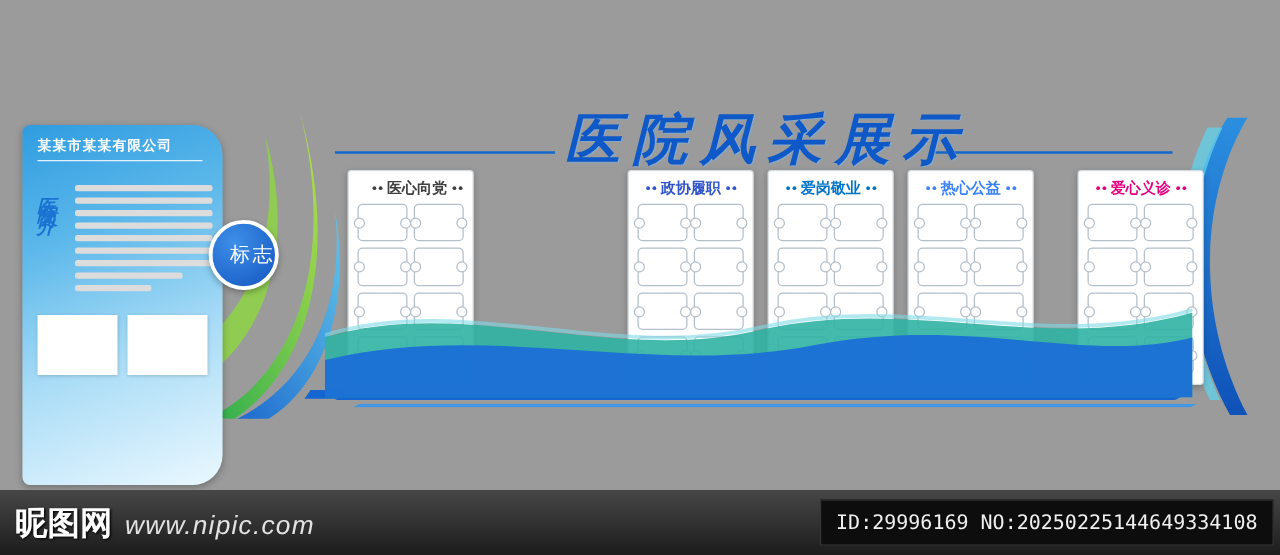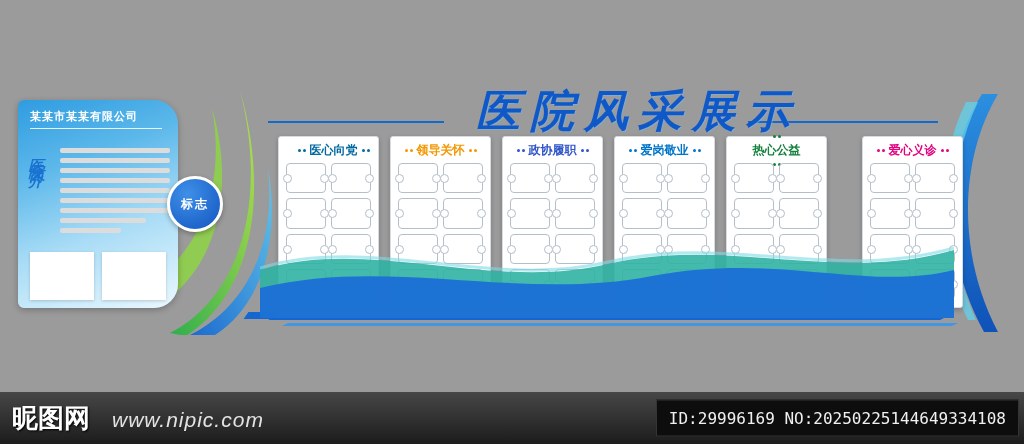--- a/index.html
+++ b/index.html
@@ -12,49 +12,49 @@
   .line-left  { left:268px; top:121px; width:176px; }
   .line-right { left:748px; top:121px; width:190px; }
   .strip { position:absolute; z-index:2; }
   .strip-1 { left:268px; top:317px; width:678px; height:3px; background:#1566d0;
              clip-path:polygon(6px 0,100% 0,calc(100% - 6px) 100%,0 100%); }
   .strip-2 { left:282px; top:323px; width:676px; height:3px; background:#3f97e6;
              clip-path:polygon(6px 0,100% 0,calc(100% - 6px) 100%,0 100%); }
   .strip-cap { left:246px; top:312px; width:30px; height:7px; background:#1566d0; transform:skewX(-35deg); }
 
   
-  .wall-title { position:absolute; left:476px; top:82px; z-index:4;
+  .wall-title { position:absolute; left:452px; top:82px; z-index:4;
     font-family:"DejaVu Serif","Liberation Serif",serif; font-style:italic; font-weight:bold;
     font-size:44px; letter-spacing:10px; color:#0f58c8; white-space:nowrap;
     text-shadow:1px 1px 0 rgba(120,180,235,.55); }
 
   
-  .left-board { position:absolute; left:18px; top:100px; width:160px; height:208px; z-index:2;
+  .left-board { position:absolute; left:18px; top:100px; width:160px; height:288px; z-index:2;
     border-radius:6px 24px 24px 6px;
     background:linear-gradient(160deg,#2f9ce0 0%,#5cb8ea 30%,#a9dcf6 62%,#eaf8ff 100%);
     box-shadow:0 2px 6px rgba(0,0,0,.25); }
   .company-name { position:absolute; left:12px; top:9px; font-size:11px; font-weight:bold;
     color:#ffffff; letter-spacing:1px; white-space:nowrap; }
   .company-rule { position:absolute; left:12px; top:28px; width:132px; height:1px;
     background:rgba(255,255,255,.85); }
   .vertical-label { position:absolute; left:8px; top:46px; height:96px;
     writing-mode:vertical-rl; font-size:15px; font-weight:bold; font-style:italic;
     color:#1a73d2; letter-spacing:5px; }
   .ph-lines { position:absolute; left:42px; top:48px; right:8px; }
   .ph-lines b { display:block; height:5px; margin-bottom:5px; background:#dcdcdc; border-radius:2px; }
   .ph-lines b:nth-child(8) { width:78%; }
   .ph-lines b:nth-child(9) { width:55%; }
   .ph-img { position:absolute; top:152px; width:64px; height:48px; background:#ffffff;
     box-shadow:0 1px 3px rgba(0,0,0,.18); }
   .ph-img.one { left:12px; } .ph-img.two { left:84px; }
   .logo-circle { position:absolute; left:167px; top:176px; width:56px; height:56px; z-index:5;
     border-radius:50%; border:3px solid #ffffff;
     background:radial-gradient(circle at 35% 30%,#3e8fe8,#1355c0);
-    display:flex; align-items:center; justify-content:center;
-    color:#fff; font-size:12px; font-weight:bold; letter-spacing:2px;
+    display:flex; align-items:center; justify-content:flex-end;
+    color:#fff; font-size:16px; font-weight:normal; letter-spacing:2px;
     box-shadow:0 2px 5px rgba(0,0,0,.3); }
 
   
   .panel { position:absolute; top:136px; width:101px; height:172px; z-index:3;
     background:#ffffff; border:1px solid #d5dde3; border-radius:3px;
     box-shadow:0 2px 5px rgba(0,0,0,.22); }
   .panel-header { position:absolute; top:4px; left:0; right:0; height:18px;
     display:flex; align-items:center; justify-content:center; gap:4px;
     font-size:12px; font-weight:bold; }
   .panel-title { white-space:nowrap; }
@@ -65,21 +65,21 @@
   .frame { position:relative; background:#fff; border:1px solid #b3bfc9; border-radius:4px; }
   .frame::before,.frame::after { content:""; position:absolute; top:50%; width:7px; height:7px;
     margin-top:-4px; background:#fff; border:1px solid #b3bfc9; border-radius:50%; }
   .frame::before { left:-4px; } .frame::after { right:-4px; }
 
   .wave-overlay { position:absolute; left:260px; top:230px; z-index:4; }
 
   
   .footer { position:absolute; left:0; right:0; bottom:0; height:52px; z-index:10;
     background:linear-gradient(#474747,#1c1c1c); display:flex; align-items:center; }
-  .site { display:flex; align-items:baseline; gap:22px; margin-left:12px; }
+  .site { display:flex; align-items:baseline; gap:10px; margin-left:12px; }
   .site-name { font-size:26px; font-weight:bold; color:#ffffff; text-shadow:1px 1px 2px #000; }
   .site-url { font-size:21px; color:#e3e3e3; letter-spacing:1px;font-style:italic; }
   .id-box { position:absolute; right:5px; top:50%; transform:translateY(-50%);
     background:#0d0d0d; border:1px solid #343434; padding:8px 12px;
     color:#f0f0f0; font-family:"DejaVu Sans Mono","Liberation Mono",monospace; font-size:16px;
     white-space:nowrap; }
 </style>
 </head>
 <body>
 
@@ -138,49 +138,26 @@
     </div>
     <div class="ph-img one"></div>
     <div class="ph-img two"></div>
   </div>
 
   <div class="logo-circle">
     <span>标志</span>
   </div>
 
   <div class="panel" style="left:278px">
-    <div class="panel-header" style="color: #0369a1; padding-left: 10px;">
+    <div class="panel-header" style="color: #404040; padding-left: 10px;">
       <span class="dots">
           <i></i>
           <i></i>
         </span>
       <span class="panel-title">医心向党</span>
-      <span class="dots">
-          <i></i>
-          <i></i>
-        </span>
-    </div>
-    <div class="photo-grid">
-        <div class="frame"></div>
-        <div class="frame"></div>
-        <div class="frame"></div>
-        <div class="frame"></div>
-        <div class="frame"></div>
-        <div class="frame"></div>
-        <div class="frame"></div>
-        <div class="frame"></div>
-      </div>
-  </div>
-  <div class="panel" style="left:390px">
-    <div class="panel-header" style="color: rgb(243, 152, 0);">
-      <span class="dots">
-          <i></i>
-          <i></i>
-        </span>
-      <span class="panel-title">领导关怀</span>
       <span class="dots">
           <i></i>
           <i></i>
         </span>
     </div>
     <div class="photo-grid">
         <div class="frame"></div>
         <div class="frame"></div>
         <div class="frame"></div>
         <div class="frame"></div>
@@ -230,21 +207,21 @@
         <div class="frame"></div>
         <div class="frame"></div>
         <div class="frame"></div>
         <div class="frame"></div>
         <div class="frame"></div>
         <div class="frame"></div>
         <div class="frame"></div>
       </div>
   </div>
   <div class="panel" style="left:726px">
-    <div class="panel-header" style="color: #15803d; flex-direction: column;">
+    <div class="panel-header" style="color: #3b82f6;">
       <span class="dots">
           <i></i>
           <i></i>
         </span>
       <span class="panel-title">热心公益</span>
       <span class="dots">
           <i></i>
           <i></i>
         </span>
     </div>

